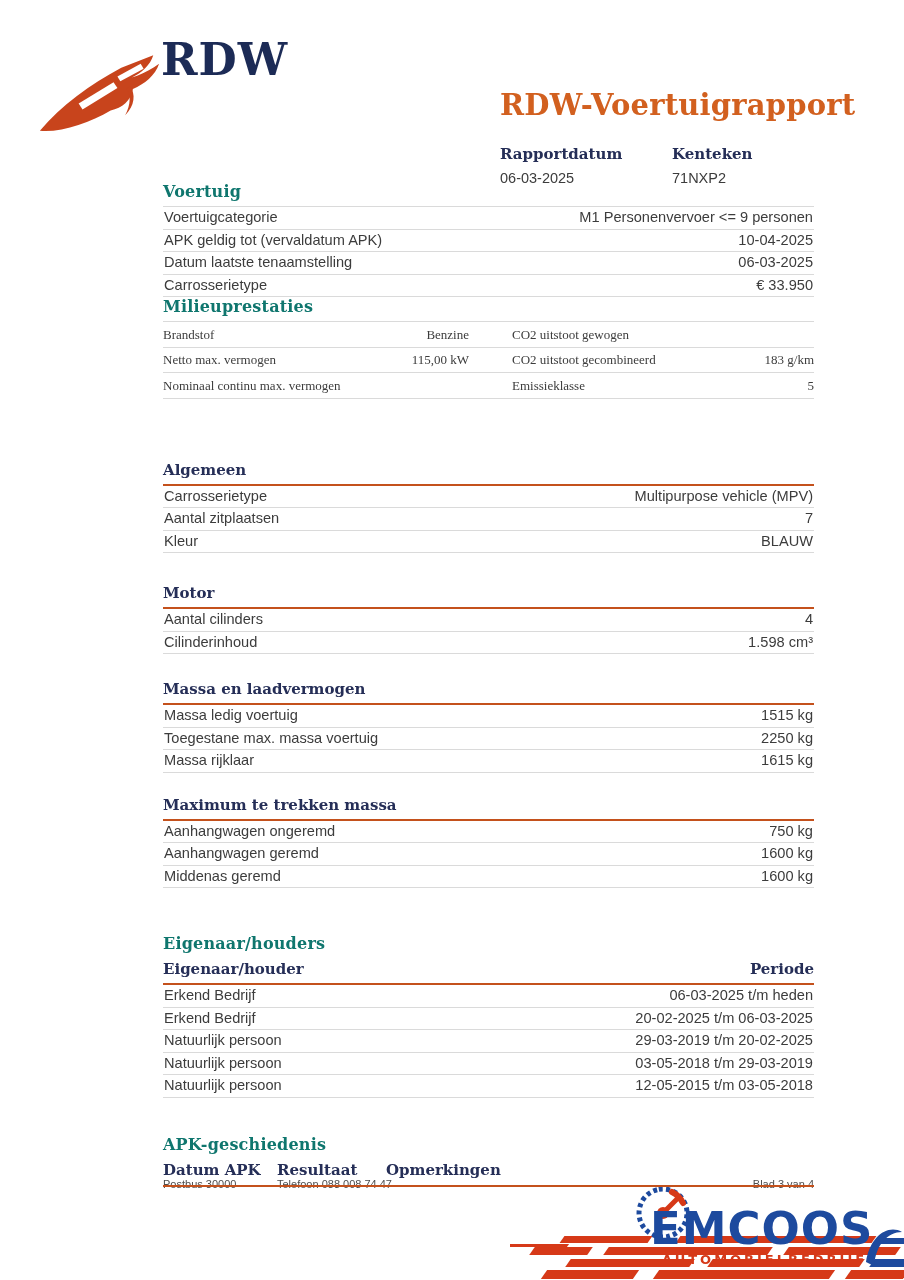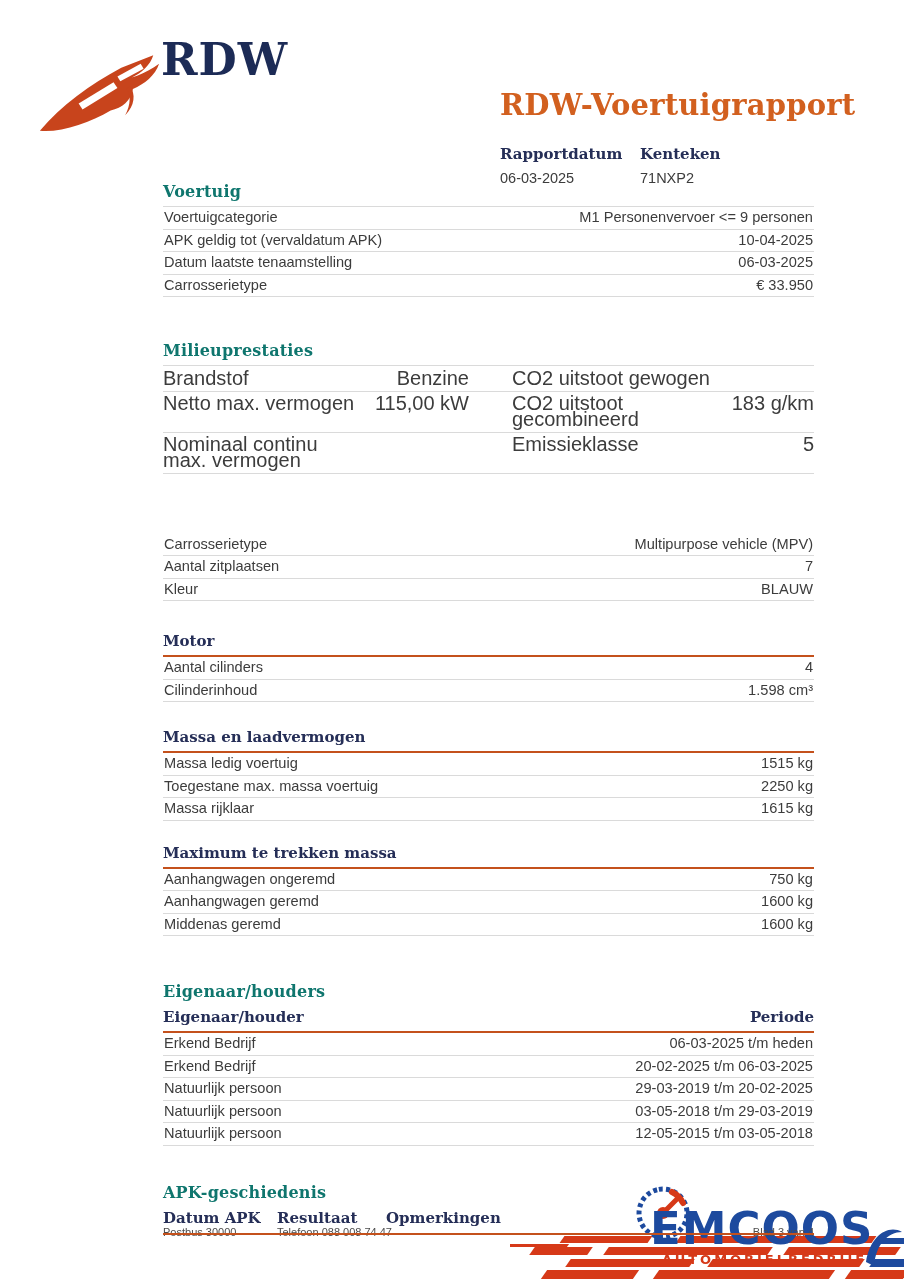--- a/index.html
+++ b/index.html
@@ -16,21 +16,21 @@
   .logo-word {
     position:absolute; left:161px; top:34px;
     font-family:"DejaVu Serif", serif; font-weight:700;
     font-size:44px; color:#1c2b56; letter-spacing:1px;
   }
   .title-block { position:absolute; left:500px; top:48px; width:340px;margin-top:40px; }
   .doc-title {
     margin:0; font-family:"DejaVu Serif", serif; font-weight:700;
     font-size:29px; color:#d2601f; letter-spacing:0.2px; white-space:nowrap;
   }
-  .meta { display:flex; margin-top:23px; }
+  .meta { display:flex; margin-top:23px;gap:32px; }
   .meta-col { width:140px; }
   .meta-label { font-family:"DejaVu Serif", serif; font-weight:700; font-size:15px; color:#252e57; margin-bottom:7px; }
   .meta-value { font-size:14.5px; color:#3c3c3c; }
 
   
   .content { margin:0 90px 0 163px; position:relative; }
   .sec-title {
     margin:0 0 5px 0; font-family:"DejaVu Serif", serif; font-weight:700;
     font-size:16px; color:#0f766e; letter-spacing:0.2px;
   }
@@ -45,26 +45,26 @@
     font-size:14.6px; line-height:15.5px;
   }
   .lined-top .row:first-child { border-top:1px solid #dadada; }
   .cell-label { text-align:left; }
   .cell-value { text-align:center; white-space:nowrap; }
 
   
   .mrow {
     display:grid; grid-template-columns:200px 106px 43px 1fr 95px;
     border-bottom:1px solid #dadada; padding:4.5px 0 4.5px;
-    font-size:20px; line-height:15.5px;
+    font-size:13px; line-height:15.5px;font-family:Liberation Serif, serif;
   }
   .mrow .v { text-align:right; white-space:nowrap; }
 
   #sec-voertuig { padding-top:4px; }
-  #sec-milieu { margin-top:44px; }
+  #sec-milieu { }
   #sec-eigenschappen { margin-top:60px; }
   .sub-block-first { margin-top:3px; }
   #sub-motor { margin-top:29px; }
   #sub-massa { margin-top:24px; }
   #sub-trekken { margin-top:21px; }
   #sec-eigenaar { margin-top:46px; }
   #sec-apk { margin-top:37px; position:relative; z-index:3; }
 
   .two-col-head {
     display:flex; justify-content:space-between;
@@ -176,20 +176,21 @@
         <span></span>
         <span>Emissieklasse</span>
         <span class="v">5</span>
       </div>
     </div>
   </section>
 
   <section id="sec-eigenschappen">
 
     <div class="sub-block-first">
+      <h3 class="sub-title">Algemeen</h3>
       <div>
         <div class="row">
           <span class="cell-label">Carrosserietype</span>
           <span class="cell-value">Multipurpose vehicle (MPV)</span>
         </div>
         <div class="row">
           <span class="cell-label">Aantal zitplaatsen</span>
           <span class="cell-value">7</span>
         </div>
         <div class="row">

